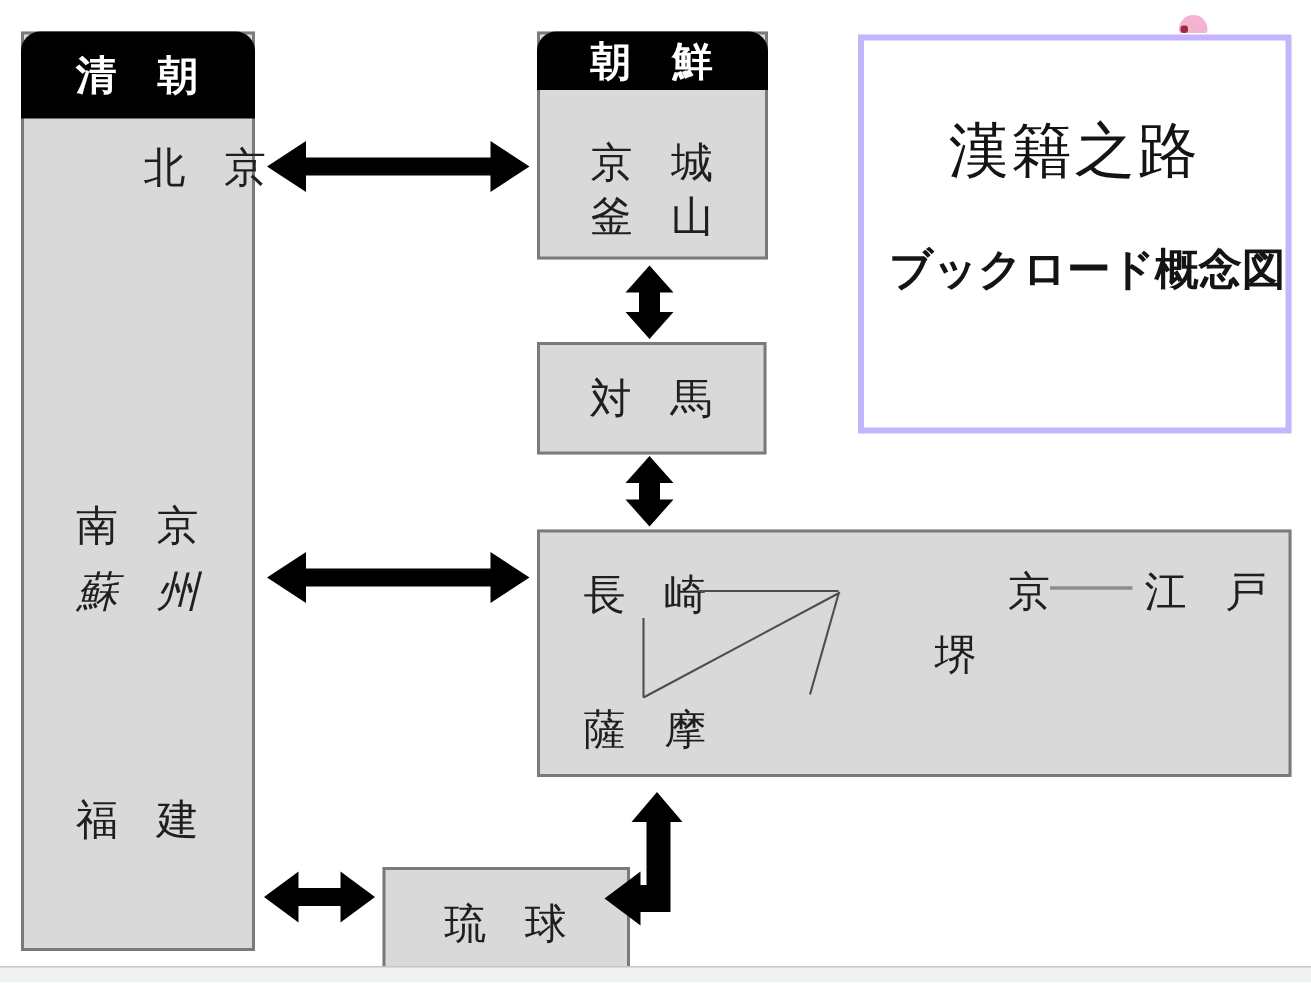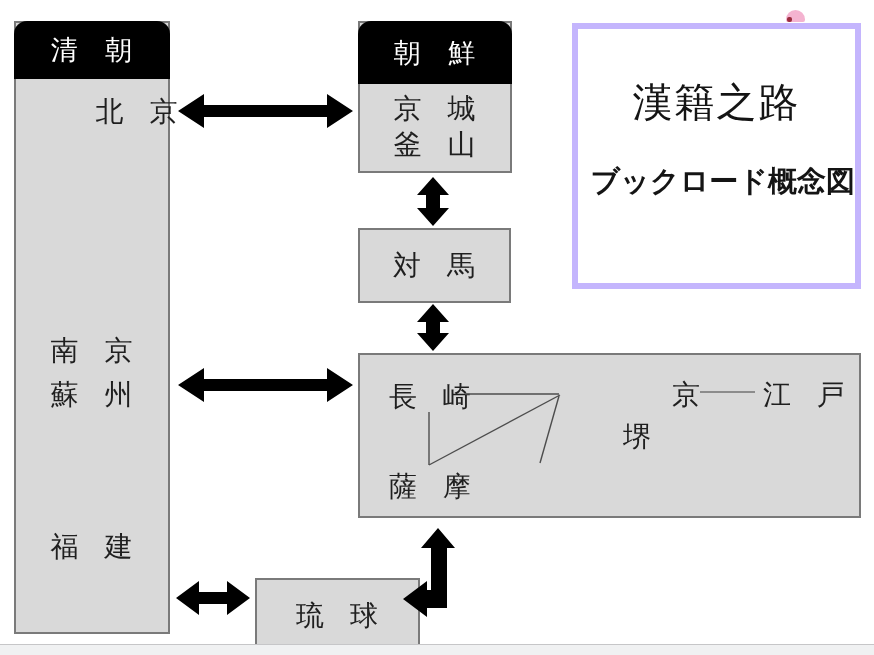--- a/index.html
+++ b/index.html
@@ -6,34 +6,34 @@
   .canvas{
     position:relative;width:874px;height:655px;background:#ffffff;overflow:hidden;
     font-family:"Liberation Sans","DejaVu Sans",sans-serif;color:#1f1f1f;
   }
   .graybox{
     position:absolute;background:#d9d9d9;border:2px solid #7a7a7a;box-sizing:border-box;
   }
   .header{
     position:absolute;left:-2px;right:-2px;top:-2px;background:#000000;color:#ffffff;
     border-radius:13px 13px 0 0;display:flex;align-items:center;justify-content:center;
-    font-size:27px;font-weight:400;word-spacing:18px;letter-spacing:1px;
+    font-size:27px;font-weight:700;word-spacing:18px;letter-spacing:1px;
   }
   .cjk{
     position:absolute;font-size:28px;line-height:30px;font-weight:500;
     word-spacing:16px;letter-spacing:1px;white-space:nowrap;
   }
   .centered-label{
     position:absolute;inset:0;display:flex;align-items:center;justify-content:center;
     font-size:28px;font-weight:500;word-spacing:16px;letter-spacing:1px;
   }
   .row-center{left:0;width:100%;text-align:center;}
   .legend{
     position:absolute;left:572px;top:23px;width:289px;height:266px;background:#ffffff;
-    border:6px solid #c4b5fd;box-sizing:border-box;
+    border:4px solid #c4b5fd;box-sizing:border-box;
   }
   .legend-title{
     position:absolute;left:0;width:100%;top:46px;text-align:center;
     font-family:"Liberation Serif","DejaVu Serif",serif;font-size:40px;font-weight:400;
     letter-spacing:2px;color:#141414;
   }
   .legend-subtitle{
     position:absolute;left:0;width:100%;top:133px;text-align:right;
     font-size:29px;font-weight:600;letter-spacing:0px;color:#141414;
   }
@@ -52,26 +52,26 @@
 </style>
 </head>
 <body>
 
 <div class="canvas">
 
   <div class="graybox" style="left:14px;top:21px;width:156px;height:613px;">
     <div class="header" style="height:58px;">清 朝</div>
     <div class="cjk row-center" style="top:74px;margin-left:45px;">北 京</div>
     <div class="cjk row-center" style="top:313px;">南 京</div>
-    <div class="cjk row-center" style="top:357px;">蘇 州</div>
+    <div class="cjk row-center" style="top:357px;font-style:italic;">蘇 州</div>
     <div class="cjk row-center" style="top:509px;">福 建</div>
   </div>
 
   <div class="graybox" style="left:358px;top:21px;width:154px;height:152px;">
-    <div class="header" style="height:63px;">朝 鮮</div>
+    <div class="header" style="height:39px;">朝 鮮</div>
     <div class="cjk row-center" style="top:71px;">京 城</div>
     <div class="cjk row-center" style="top:107px;">釜 山</div>
   </div>
 
   <div class="graybox" style="left:358px;top:228px;width:153px;height:75px;">
     <div class="centered-label">対 馬</div>
   </div>
 
   <div class="graybox" style="left:358px;top:353px;width:503px;height:165px;">
     <div class="cjk" style="left:29px;top:27px;">長 崎</div>

